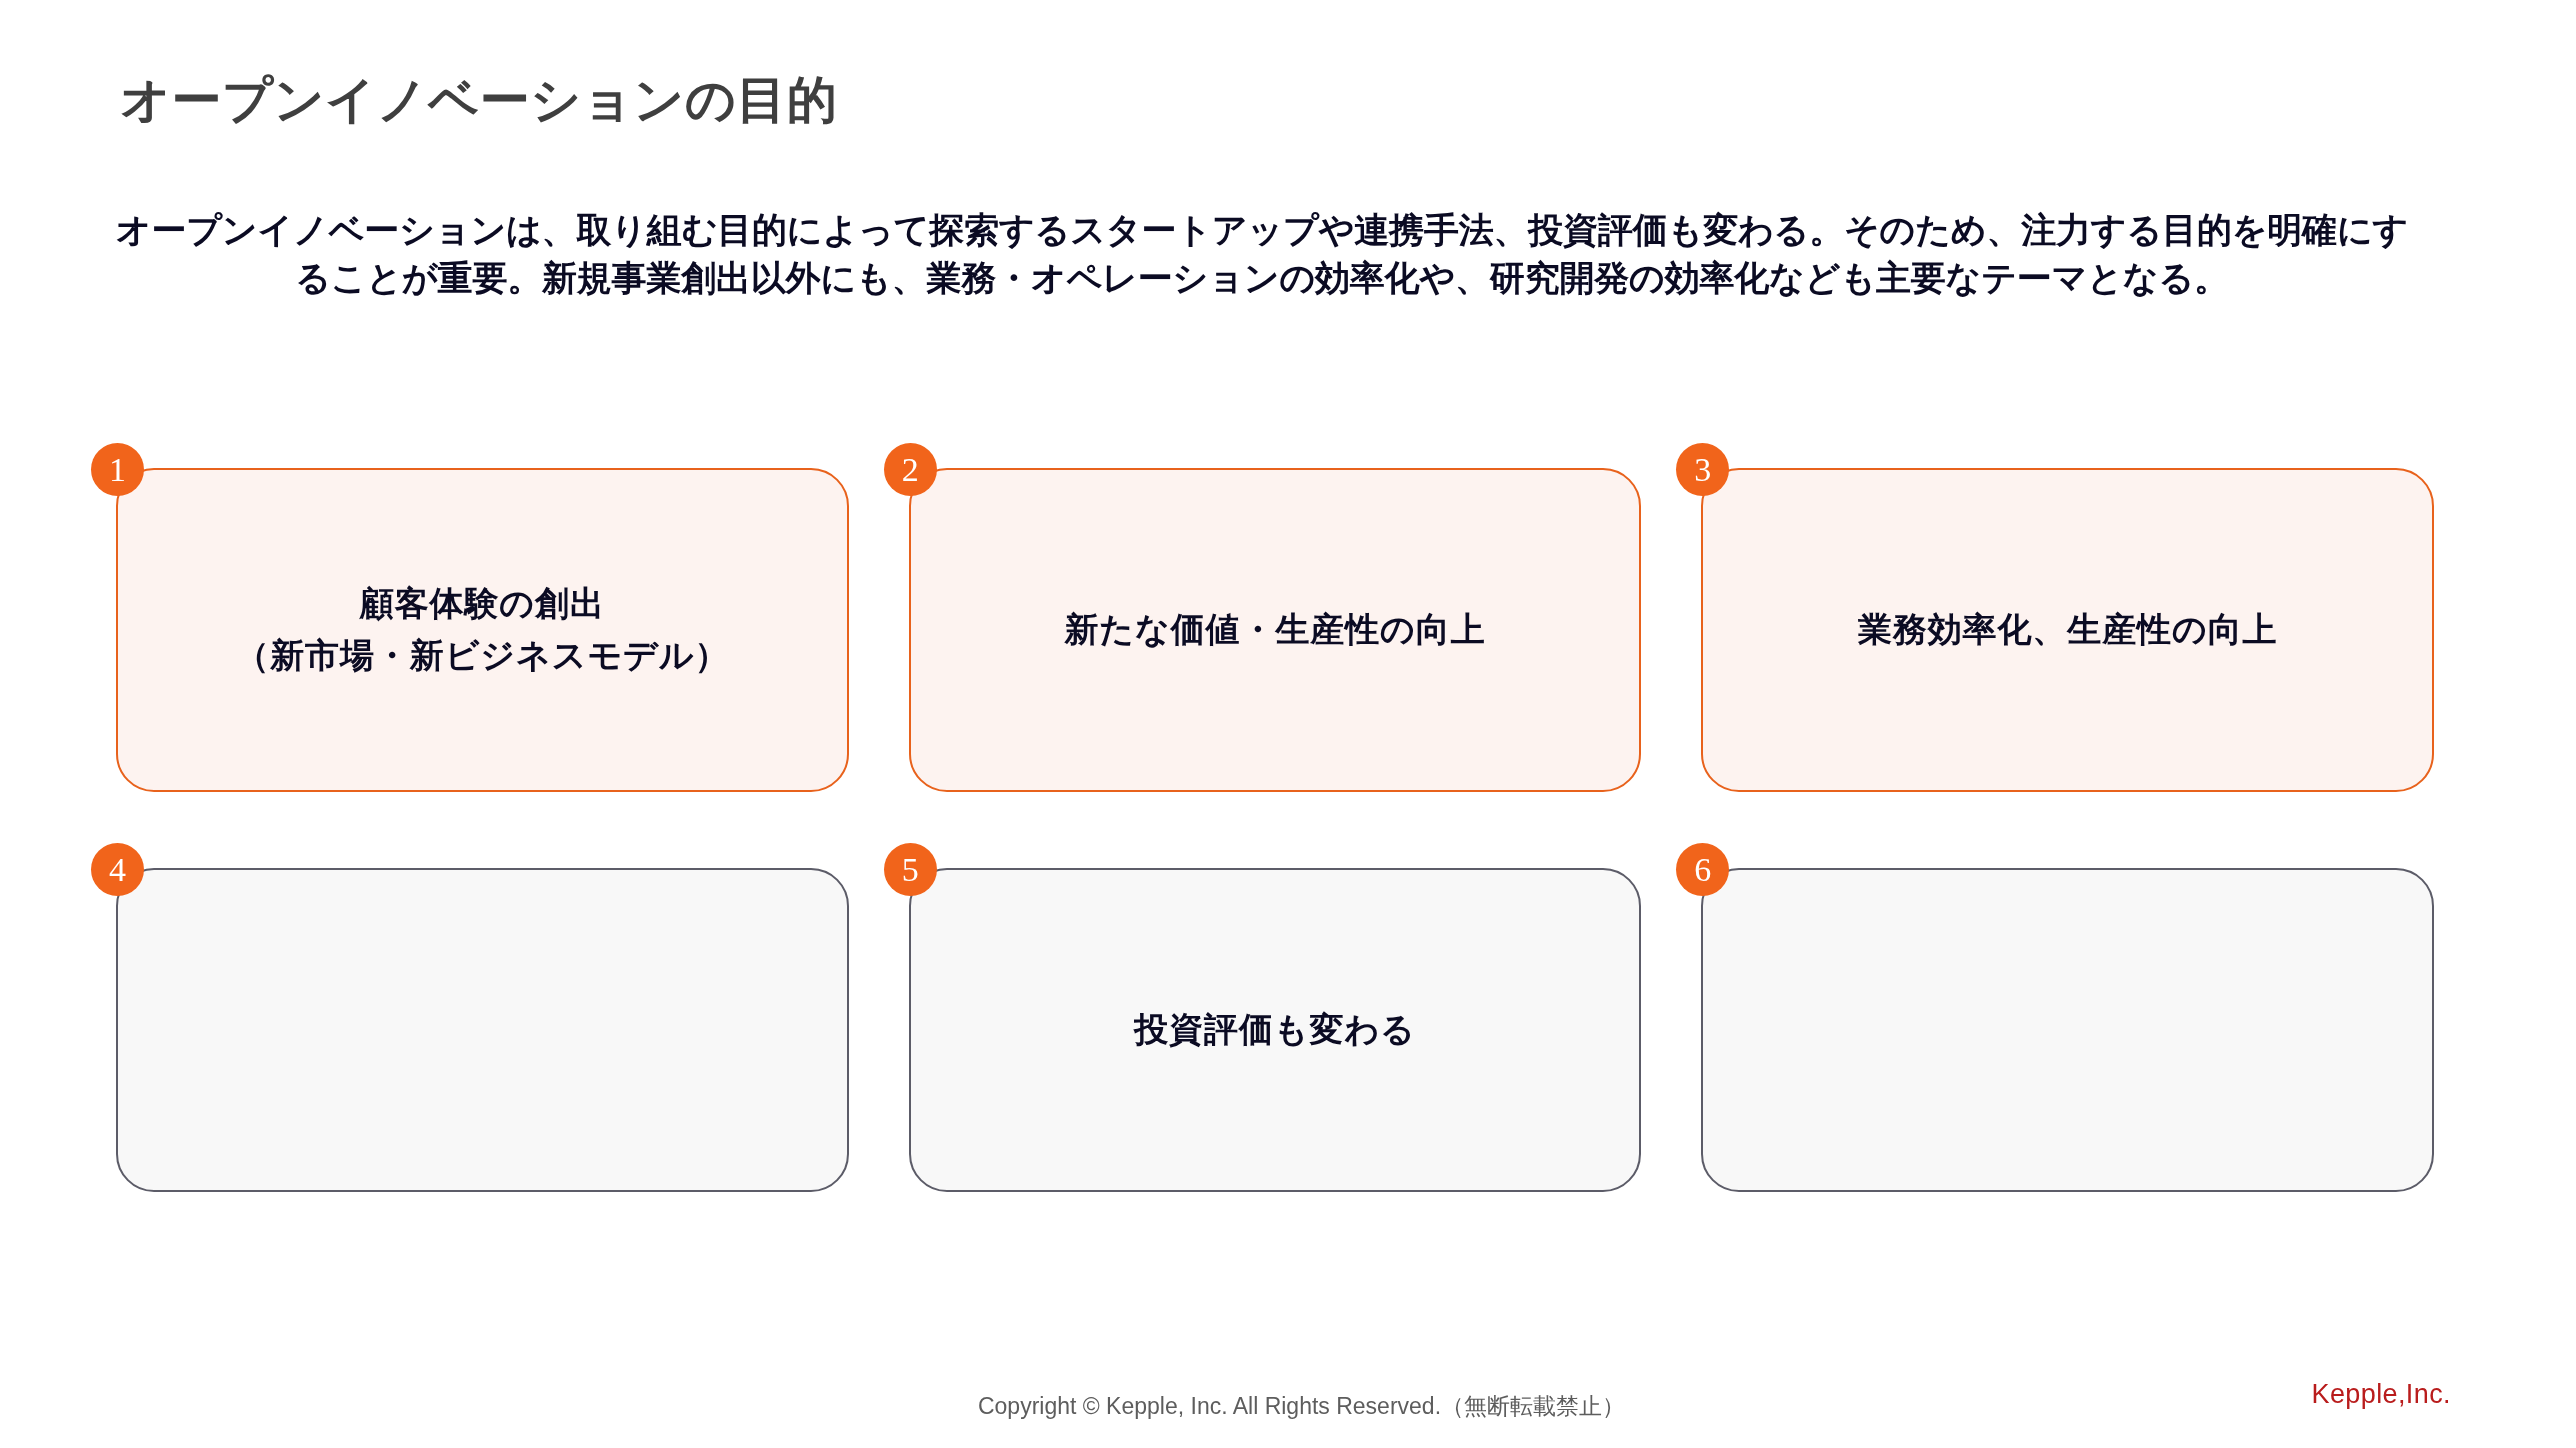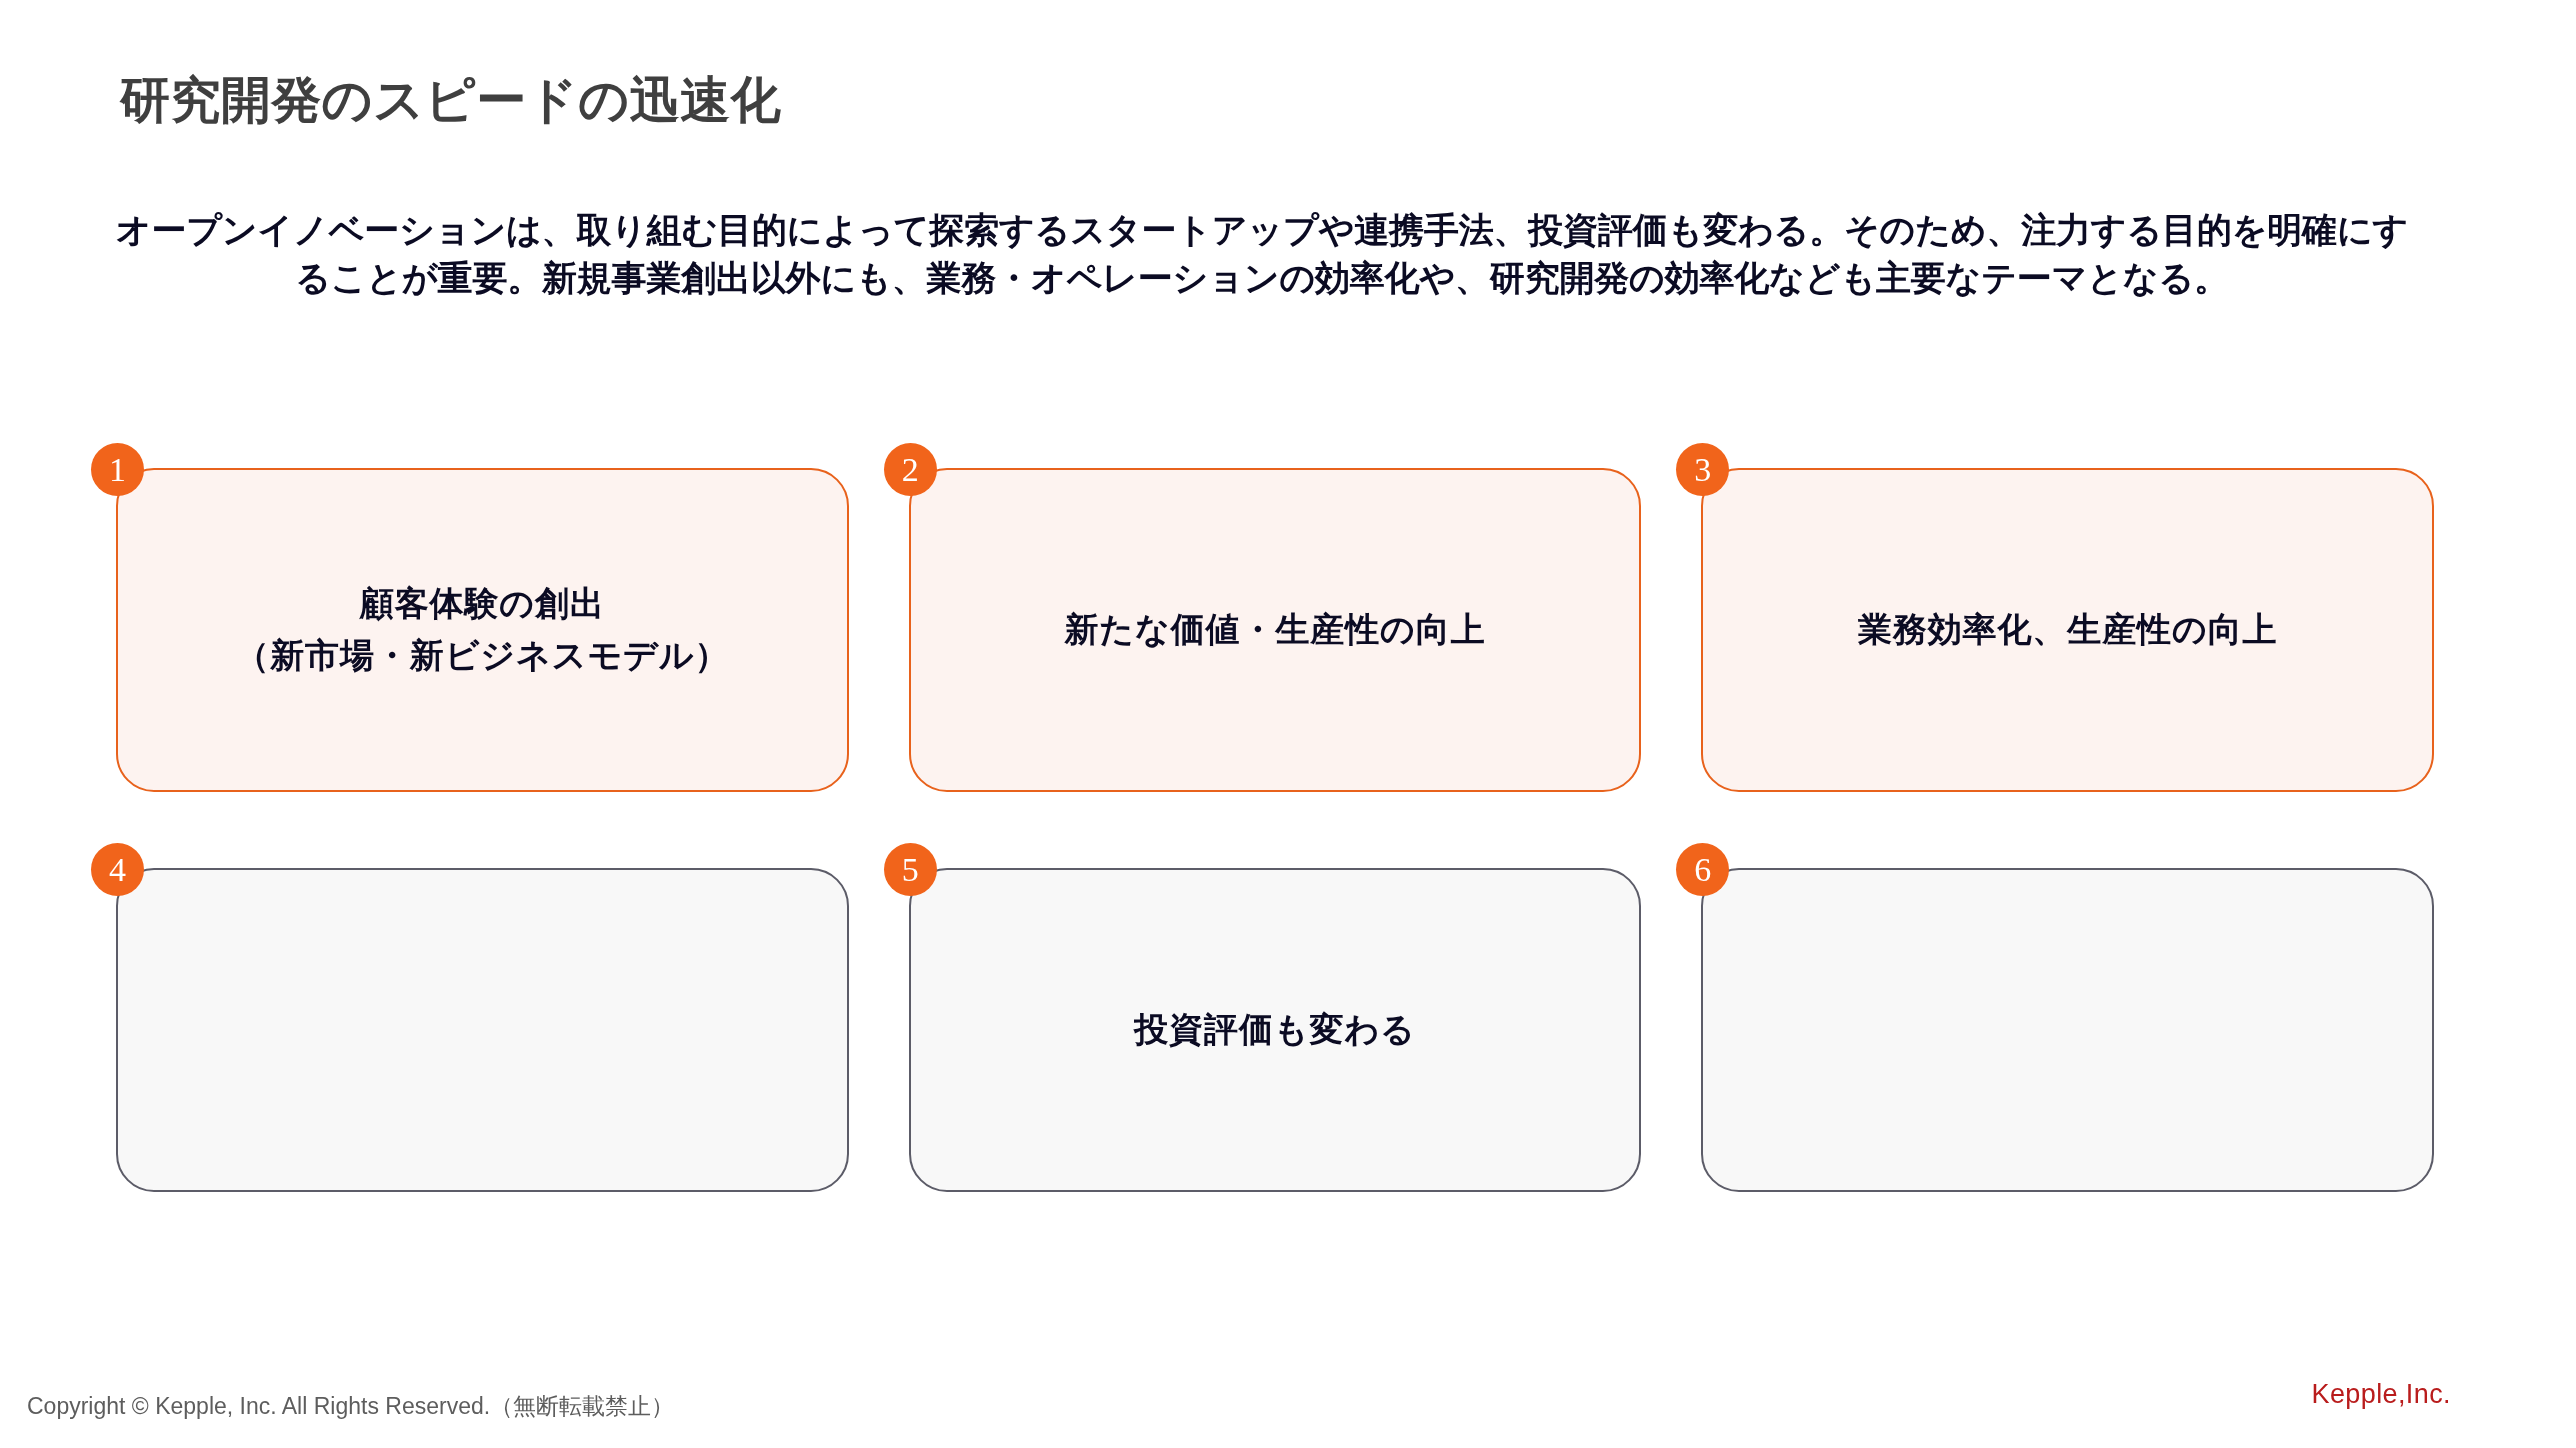--- a/index.html
+++ b/index.html
@@ -105,39 +105,40 @@
     text-align: center;
     z-index: 3;
   }
 
   
   .footer-copyright {
     position: absolute;
     left: 0;
     right: 0;
     top: 1391px;
+    text-align: center;
     font-size: 23px;
     color: #5D5D5D;
     padding-left: 27px;
   }
   .footer-logo {
     position: absolute;
     right: 125px;
     top: 1379px;
     font-size: 27px;
     color: #b91c1c;
     letter-spacing: 0.4px;
   }
 </style>
 </head>
 <body>
 
 <div class="accent-bar"></div>
 
-<div class="slide-title">研究開発のスピードの迅速化</div>
+<div class="slide-title">オープンイノベーションの目的</div>
 
 <div class="lead">オープンイノベーションは、取り組む目的によって探索するスタートアップや連携手法、投資評価も変わる。そのため、注力する目的を明確にすることが重要。新規事業創出以外にも、業務・オペレーションの効率化や、研究開発の効率化なども主要なテーマとなる。</div>
 
 <div class="card-grid">
 
   <div class="card-row">
 
     <div class="card orange">
       <div class="card-badge">1</div>
       <div class="card-label">顧客体験の創出

